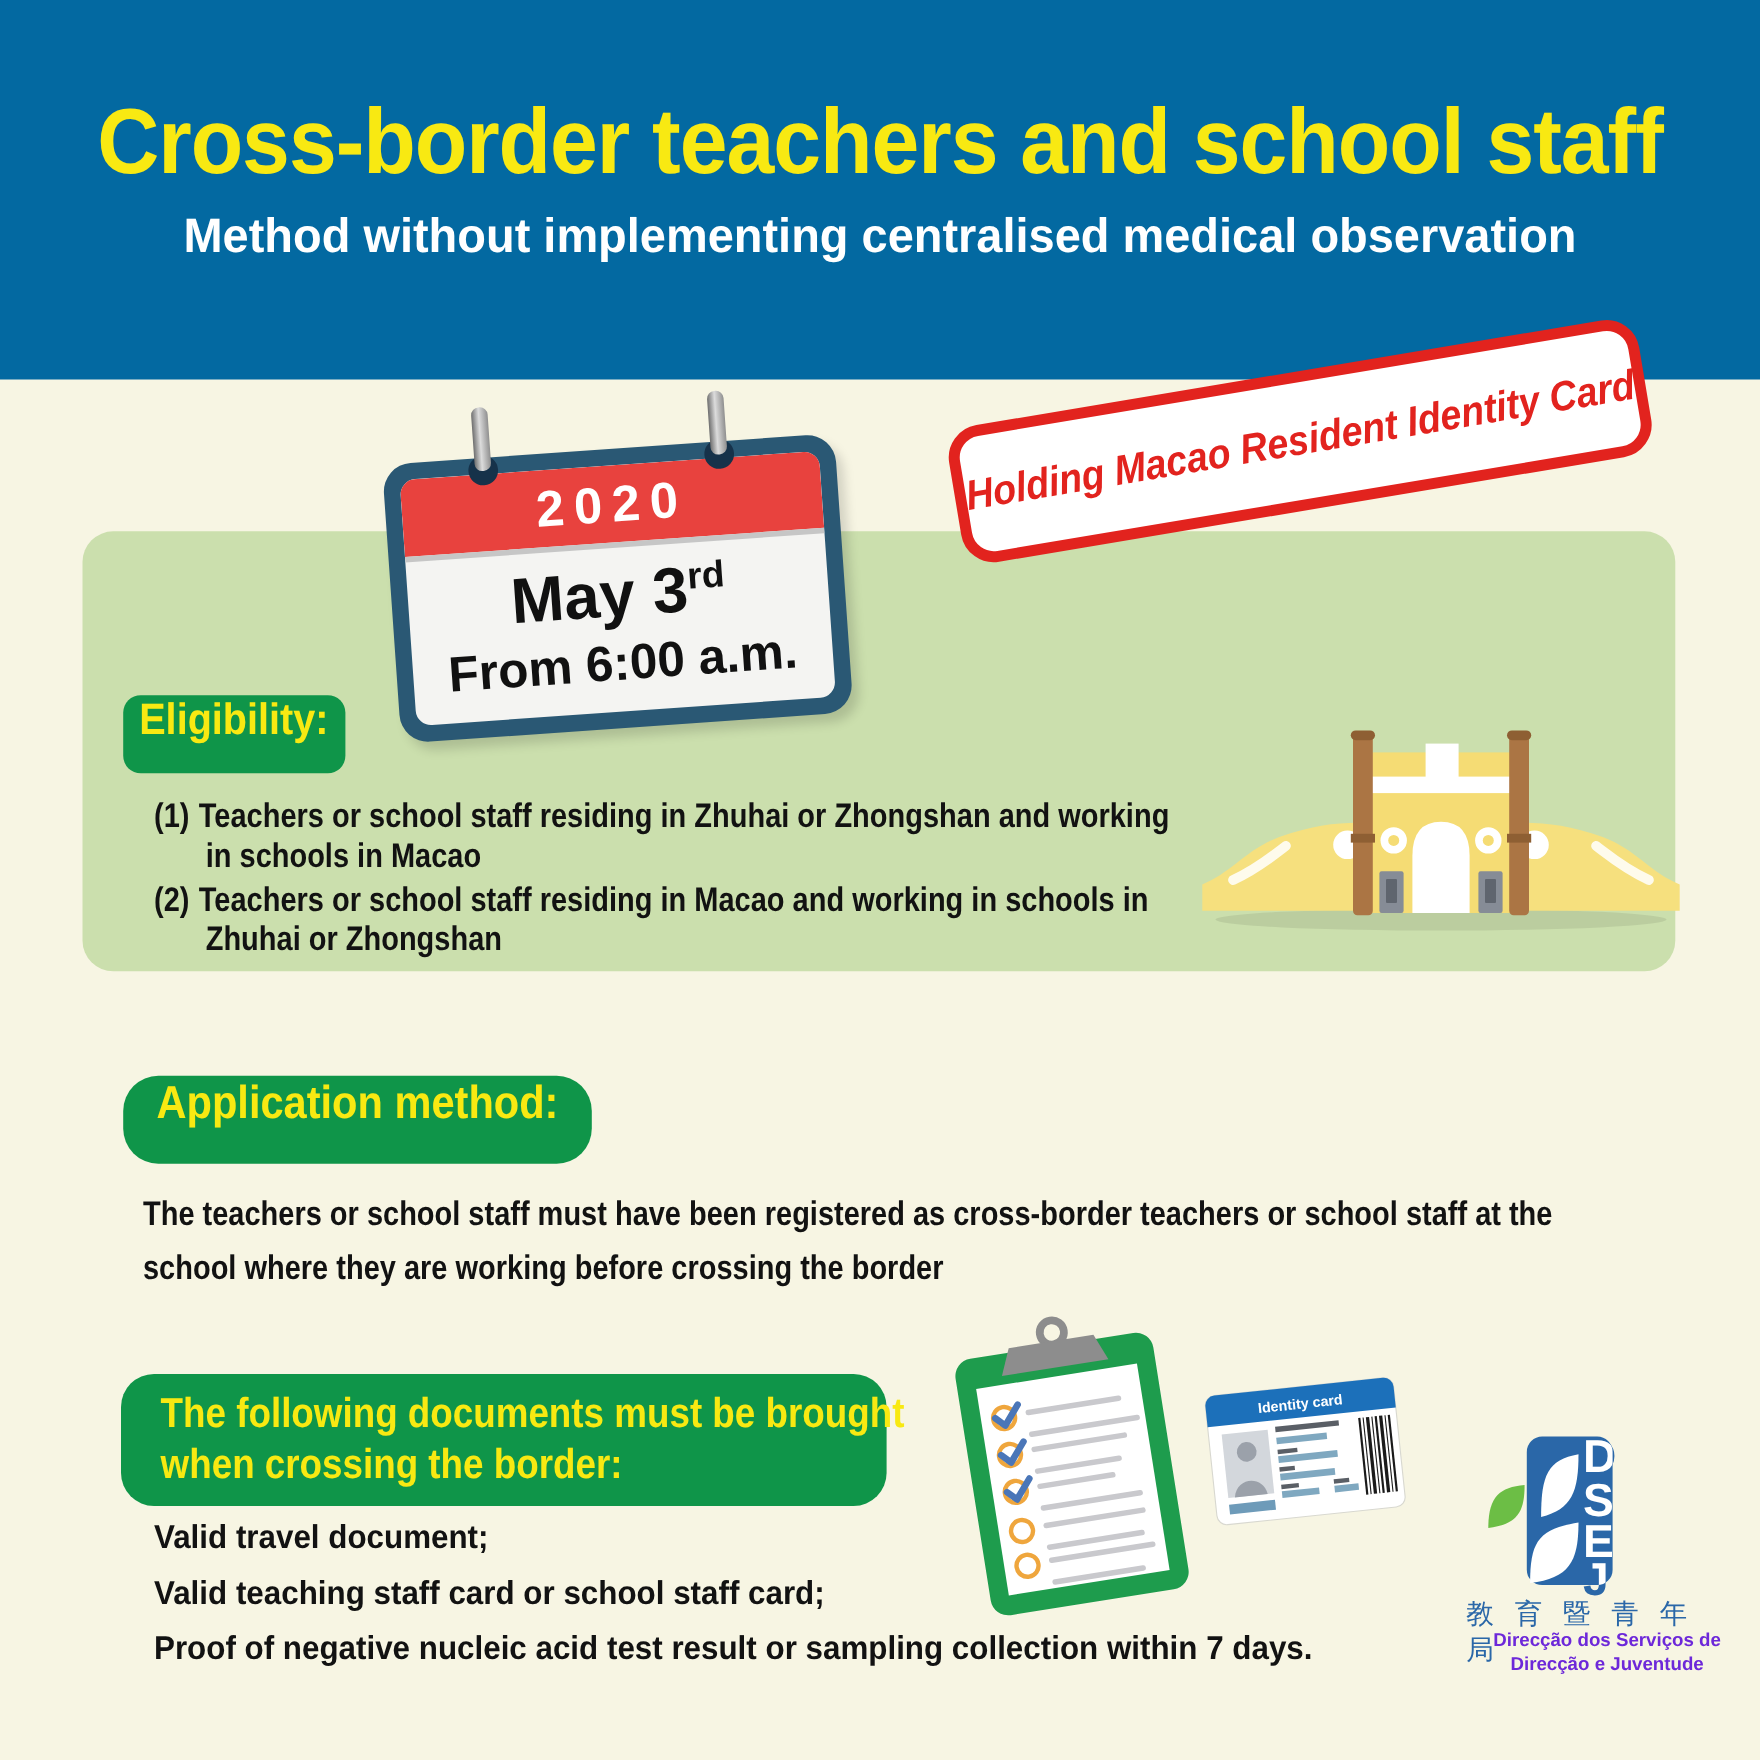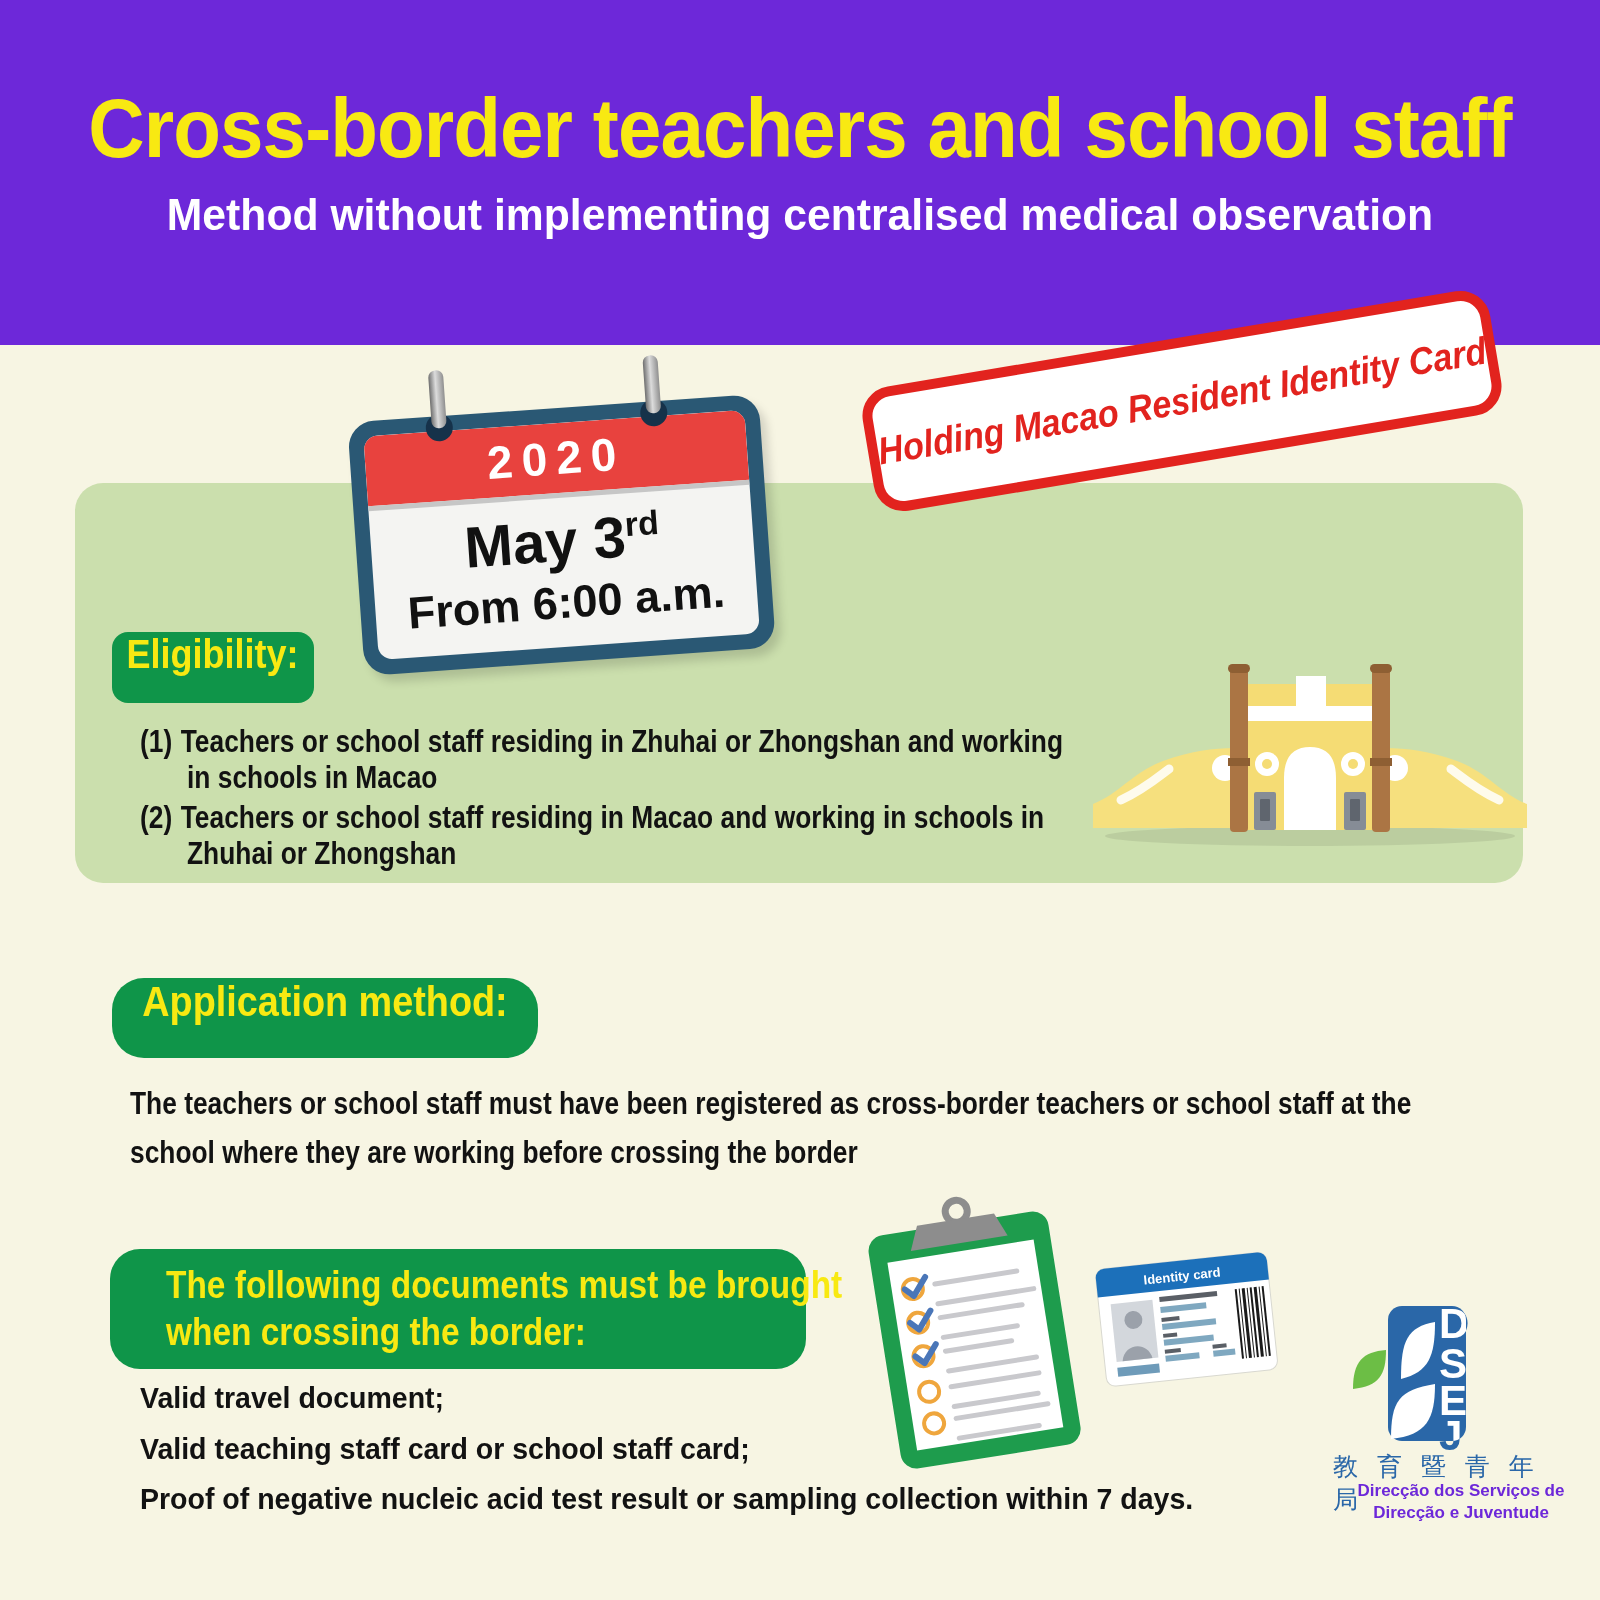--- a/index.html
+++ b/index.html
@@ -3,21 +3,21 @@
 <meta charset="utf-8">
 <style>
   html,body { margin:0; padding:0; background:#ffffff; }
   .poster {
     position:relative; width:1600px; height:1600px; overflow:hidden;
     background:#F7F5E3;
     font-family:"Liberation Sans","DejaVu Sans",sans-serif;
   }
 
   
-  .header-band { position:absolute; left:0; top:0; width:1600px; height:345px; background:#6d28d9; }
+  .header-band { position:absolute; left:0; top:0; width:1600px; height:345px; background:#0369a1; }
   .title {
     position:absolute; left:0; top:84px; width:1600px; text-align:center;
     font-size:84px; font-weight:bold; color:#F8E912; line-height:1.05;
     transform:scaleX(.93); transform-origin:50% 50%; letter-spacing:-1px;
   }
   .subtitle {
     position:absolute; left:0; top:190px; width:1600px; text-align:center;
     font-size:44px; font-weight:bold; color:#ffffff;
     transform:scaleX(.97); transform-origin:50% 50%;
   }
@@ -55,21 +55,21 @@
   .cal-pin.left { left:84px; } .cal-pin.right { left:299px; }
 
   
   .pill { position:absolute; background:#0F9549; display:flex; justify-content:center; }
   .pill span { font-weight:bold; color:#F8E912; white-space:nowrap; }
   .pill-eligibility { left:112px; top:632px; width:202px; height:71px; border-radius:16px; }
   .pill-eligibility span { font-size:40px; transform:scaleX(.9); }
   .pill-application { left:112px; top:978px; width:426px; height:80px; border-radius:32px; }
   .pill-application span { font-size:42px; transform:scaleX(.9); }
   .pill-documents { left:110px; top:1249px; width:696px; height:120px; border-radius:30px;
-                    flex-direction:column; align-items:flex-start; justify-content:center; padding-left:56px; box-sizing:border-box; }
+                    flex-direction:column; align-items:flex-start; justify-content:center; padding-left:36px; box-sizing:border-box; }
   .pill-documents span { font-size:38px; line-height:47px; transform:scaleX(.88); transform-origin:0 50%; display:block; }
 
   
   .bodyline { position:absolute; font-weight:bold; color:#121212; white-space:nowrap;
               transform:scaleX(.85); transform-origin:0 0; }
   .elig { font-size:31px; }
   .para { font-size:31px; }
   .docline { position:absolute; font-weight:bold; color:#121212; white-space:nowrap;
              font-size:30px; transform:scaleX(.95); transform-origin:0 0; }
   .elig .pfx { margin-right:10px; }

